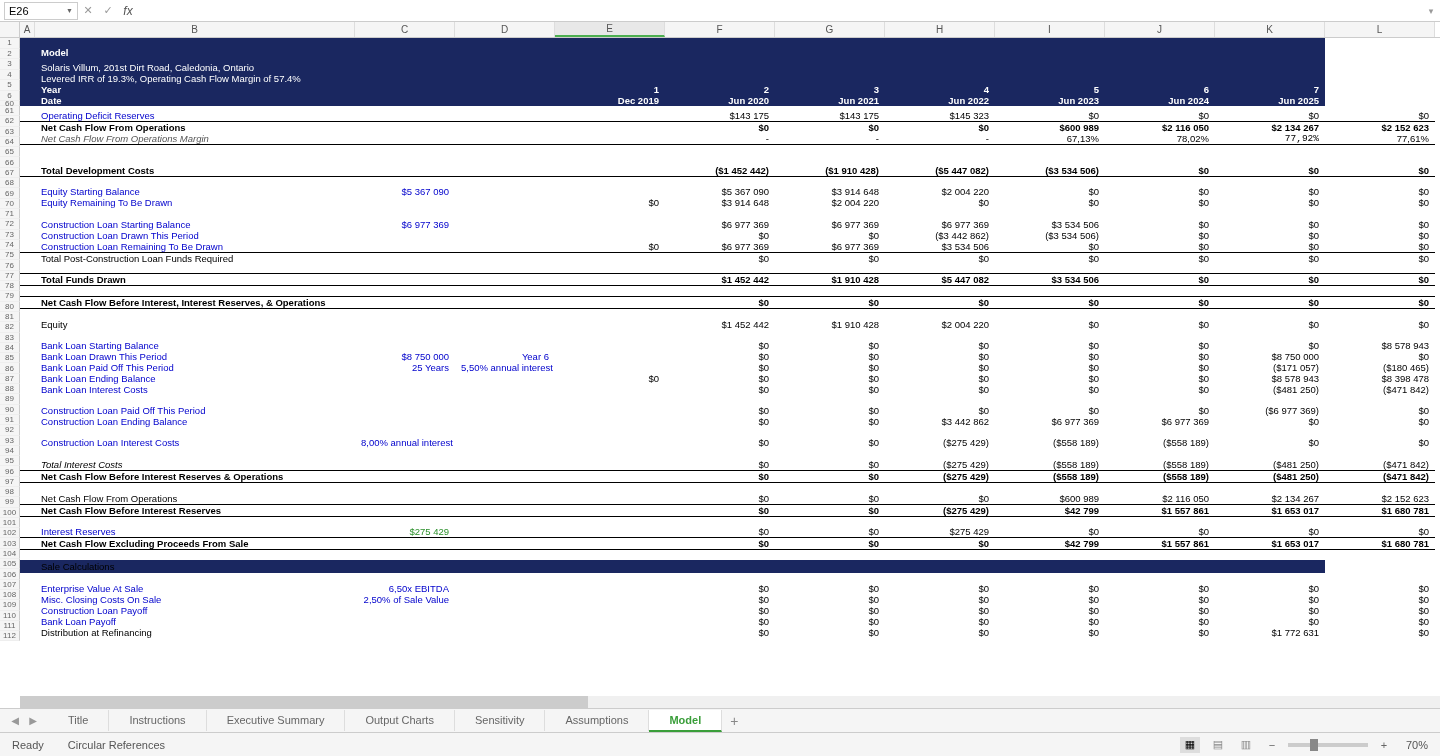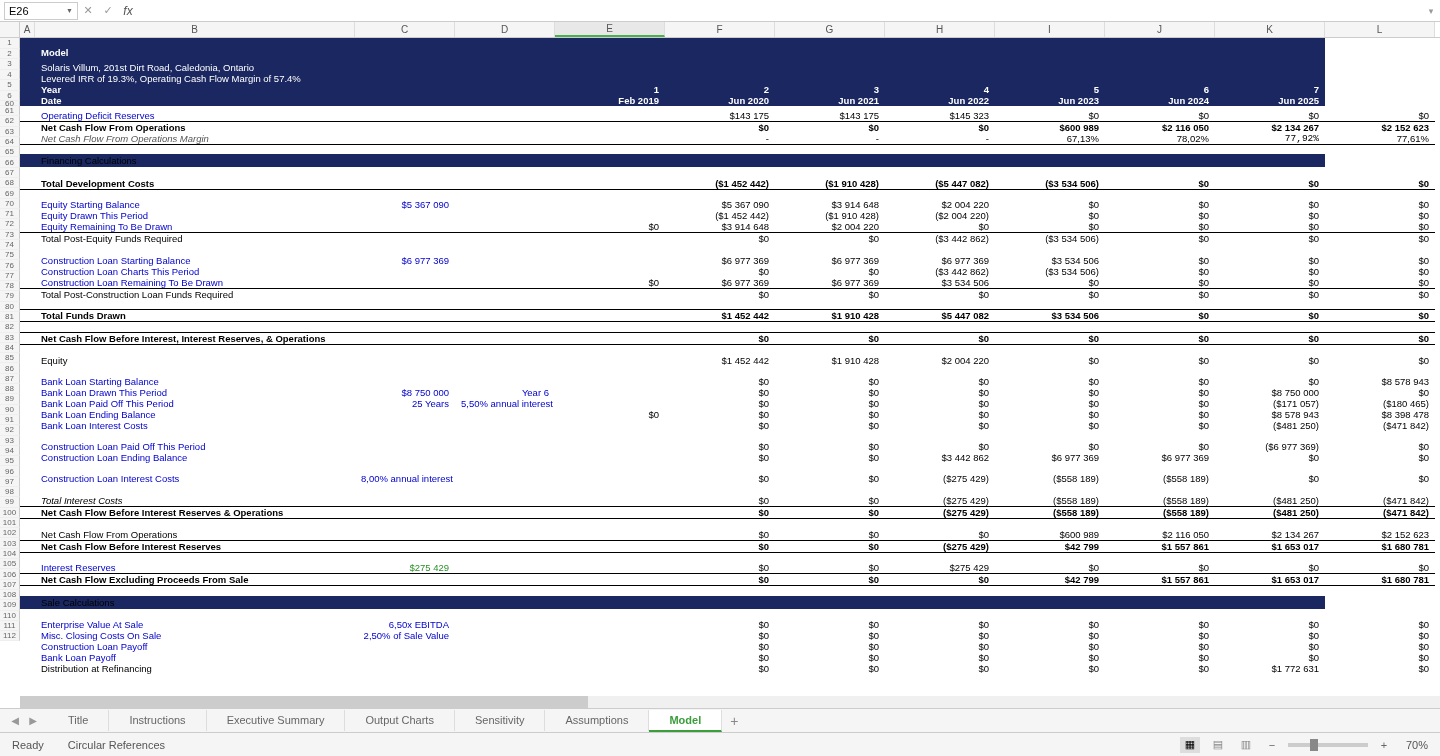--- a/index.html
+++ b/index.html
@@ -208,21 +208,21 @@
             <td class="num" style="width:110px;min-width:110px;max-width:110px;">2</td>
             <td class="num" style="width:110px;min-width:110px;max-width:110px;">3</td>
             <td class="num" style="width:110px;min-width:110px;max-width:110px;">4</td>
             <td class="num" style="width:110px;min-width:110px;max-width:110px;">5</td>
             <td class="num" style="width:110px;min-width:110px;max-width:110px;">6</td>
             <td class="num" style="width:110px;min-width:110px;max-width:110px;">7</td>
           </tr>
           <tr class="header-block ylabel" style="border-bottom:1px solid #fff">
             <td></td>
             <td colspan="3">Date</td>
-            <td class="num" style="width:110px;min-width:110px;max-width:110px;">Feb 2019</td>
+            <td class="num" style="width:110px;min-width:110px;max-width:110px;">Dec 2019</td>
             <td class="num" style="width:110px;min-width:110px;max-width:110px;">Jun 2020</td>
             <td class="num" style="width:110px;min-width:110px;max-width:110px;">Jun 2021</td>
             <td class="num" style="width:110px;min-width:110px;max-width:110px;">Jun 2022</td>
             <td class="num" style="width:110px;min-width:110px;max-width:110px;">Jun 2023</td>
             <td class="num" style="width:110px;min-width:110px;max-width:110px;">Jun 2024</td>
             <td class="num" style="width:110px;min-width:110px;max-width:110px;">Jun 2025</td>
           </tr>
           <tr style="height:3px">
             <td colspan="11"></td>
           </tr>
@@ -275,24 +275,20 @@
             <td class="num" style="width:100px;min-width:100px;max-width:100px;"></td>
             <td class="num" style="width:110px;min-width:110px;max-width:110px;"></td>
             <td style="width:110px;min-width:110px;max-width:110px;"></td>
             <td style="width:110px;min-width:110px;max-width:110px;"></td>
             <td style="width:110px;min-width:110px;max-width:110px;"></td>
             <td style="width:110px;min-width:110px;max-width:110px;"></td>
             <td style="width:110px;min-width:110px;max-width:110px;"></td>
             <td style="width:110px;min-width:110px;max-width:110px;"></td>
             <td style="width:110px;min-width:110px;max-width:110px;"></td>
           </tr>
-          <tr class="section-hdr">
-            <td style="width:15px"></td>
-            <td colspan="10" style="padding:1px 6px">Financing Calculations</td>
-          </tr>
           <tr>
             <td style="width:15px;min-width:15px;max-width:15px;"></td>
             <td style="width:320px;min-width:320px;max-width:320px;"></td>
             <td class="num" style="width:100px;min-width:100px;max-width:100px;"></td>
             <td class="num" style="width:100px;min-width:100px;max-width:100px;"></td>
             <td class="num" style="width:110px;min-width:110px;max-width:110px;"></td>
             <td style="width:110px;min-width:110px;max-width:110px;"></td>
             <td style="width:110px;min-width:110px;max-width:110px;"></td>
             <td style="width:110px;min-width:110px;max-width:110px;"></td>
             <td style="width:110px;min-width:110px;max-width:110px;"></td>
@@ -337,56 +333,28 @@
             <td class="num" style="width:110px;min-width:110px;max-width:110px;">$5 367 090</td>
             <td class="num" style="width:110px;min-width:110px;max-width:110px;">$3 914 648</td>
             <td class="num" style="width:110px;min-width:110px;max-width:110px;">$2 004 220</td>
             <td class="num" style="width:110px;min-width:110px;max-width:110px;">$0</td>
             <td class="num" style="width:110px;min-width:110px;max-width:110px;">$0</td>
             <td class="num" style="width:110px;min-width:110px;max-width:110px;">$0</td>
             <td class="num" style="width:110px;min-width:110px;max-width:110px;">$0</td>
           </tr>
           <tr>
             <td style="width:15px;min-width:15px;max-width:15px;"></td>
-            <td class="link" style="width:320px;min-width:320px;max-width:320px;">Equity Drawn This Period</td>
-            <td class="num link" style="width:100px;min-width:100px;max-width:100px;"></td>
-            <td class="num link" style="width:100px;min-width:100px;max-width:100px;"></td>
-            <td class="num" style="width:110px;min-width:110px;max-width:110px;"></td>
-            <td class="num" style="width:110px;min-width:110px;max-width:110px;">($1 452 442)</td>
-            <td class="num" style="width:110px;min-width:110px;max-width:110px;">($1 910 428)</td>
-            <td class="num" style="width:110px;min-width:110px;max-width:110px;">($2 004 220)</td>
-            <td class="num" style="width:110px;min-width:110px;max-width:110px;">$0</td>
-            <td class="num" style="width:110px;min-width:110px;max-width:110px;">$0</td>
-            <td class="num" style="width:110px;min-width:110px;max-width:110px;">$0</td>
-            <td class="num" style="width:110px;min-width:110px;max-width:110px;">$0</td>
-          </tr>
-          <tr>
-            <td style="width:15px;min-width:15px;max-width:15px;"></td>
             <td class="link" style="width:320px;min-width:320px;max-width:320px;">Equity Remaining To Be Drawn</td>
             <td class="num link" style="width:100px;min-width:100px;max-width:100px;"></td>
             <td class="num link" style="width:100px;min-width:100px;max-width:100px;"></td>
             <td class="num" style="width:110px;min-width:110px;max-width:110px;">$0</td>
             <td class="num" style="width:110px;min-width:110px;max-width:110px;">$3 914 648</td>
             <td class="num" style="width:110px;min-width:110px;max-width:110px;">$2 004 220</td>
             <td class="num" style="width:110px;min-width:110px;max-width:110px;">$0</td>
             <td class="num" style="width:110px;min-width:110px;max-width:110px;">$0</td>
-            <td class="num" style="width:110px;min-width:110px;max-width:110px;">$0</td>
-            <td class="num" style="width:110px;min-width:110px;max-width:110px;">$0</td>
-            <td class="num" style="width:110px;min-width:110px;max-width:110px;">$0</td>
-          </tr>
-          <tr class="btop">
-            <td style="width:15px;min-width:15px;max-width:15px;"></td>
-            <td style="width:320px;min-width:320px;max-width:320px;">Total Post-Equity Funds Required</td>
-            <td class="num" style="width:100px;min-width:100px;max-width:100px;"></td>
-            <td class="num" style="width:100px;min-width:100px;max-width:100px;"></td>
-            <td class="num" style="width:110px;min-width:110px;max-width:110px;"></td>
-            <td class="num" style="width:110px;min-width:110px;max-width:110px;">$0</td>
-            <td class="num" style="width:110px;min-width:110px;max-width:110px;">$0</td>
-            <td class="num" style="width:110px;min-width:110px;max-width:110px;">($3 442 862)</td>
-            <td class="num" style="width:110px;min-width:110px;max-width:110px;">($3 534 506)</td>
             <td class="num" style="width:110px;min-width:110px;max-width:110px;">$0</td>
             <td class="num" style="width:110px;min-width:110px;max-width:110px;">$0</td>
             <td class="num" style="width:110px;min-width:110px;max-width:110px;">$0</td>
           </tr>
           <tr>
             <td style="width:15px;min-width:15px;max-width:15px;"></td>
             <td style="width:320px;min-width:320px;max-width:320px;"></td>
             <td class="num" style="width:100px;min-width:100px;max-width:100px;"></td>
             <td class="num" style="width:100px;min-width:100px;max-width:100px;"></td>
             <td class="num" style="width:110px;min-width:110px;max-width:110px;"></td>
@@ -407,21 +375,21 @@
             <td class="num" style="width:110px;min-width:110px;max-width:110px;">$6 977 369</td>
             <td class="num" style="width:110px;min-width:110px;max-width:110px;">$6 977 369</td>
             <td class="num" style="width:110px;min-width:110px;max-width:110px;">$6 977 369</td>
             <td class="num" style="width:110px;min-width:110px;max-width:110px;">$3 534 506</td>
             <td class="num" style="width:110px;min-width:110px;max-width:110px;">$0</td>
             <td class="num" style="width:110px;min-width:110px;max-width:110px;">$0</td>
             <td class="num" style="width:110px;min-width:110px;max-width:110px;">$0</td>
           </tr>
           <tr>
             <td style="width:15px;min-width:15px;max-width:15px;"></td>
-            <td class="link" style="width:320px;min-width:320px;max-width:320px;">Construction Loan Charts This Period</td>
+            <td class="link" style="width:320px;min-width:320px;max-width:320px;">Construction Loan Drawn This Period</td>
             <td class="num link" style="width:100px;min-width:100px;max-width:100px;"></td>
             <td class="num link" style="width:100px;min-width:100px;max-width:100px;"></td>
             <td class="num" style="width:110px;min-width:110px;max-width:110px;"></td>
             <td class="num" style="width:110px;min-width:110px;max-width:110px;">$0</td>
             <td class="num" style="width:110px;min-width:110px;max-width:110px;">$0</td>
             <td class="num" style="width:110px;min-width:110px;max-width:110px;">($3 442 862)</td>
             <td class="num" style="width:110px;min-width:110px;max-width:110px;">($3 534 506)</td>
             <td class="num" style="width:110px;min-width:110px;max-width:110px;">$0</td>
             <td class="num" style="width:110px;min-width:110px;max-width:110px;">$0</td>
             <td class="num" style="width:110px;min-width:110px;max-width:110px;">$0</td>

